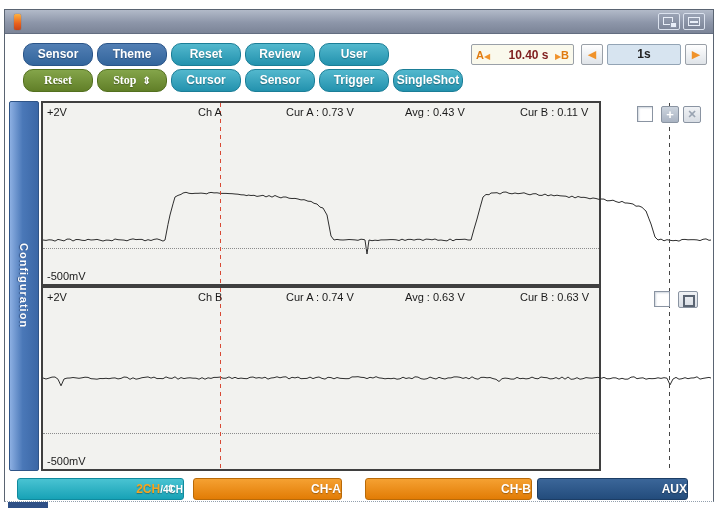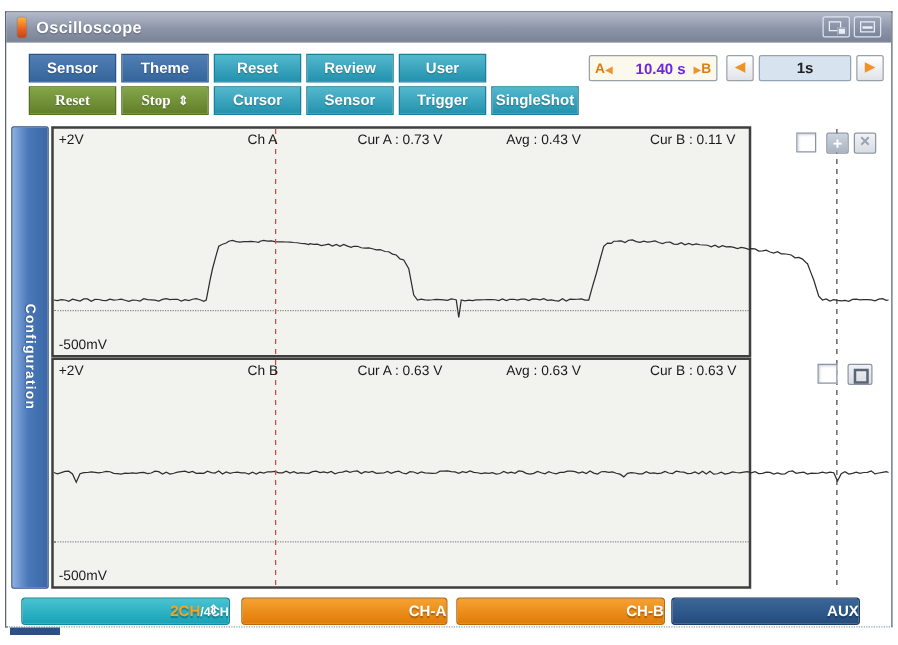--- a/index.html
+++ b/index.html
@@ -18,36 +18,36 @@
   .tb-btn { position:absolute; top:3px; width:22px; height:17px; border:1px solid #dbe2ee; border-radius:2px;
             background:linear-gradient(#9aa3b5,#7d8699); }
   .tb-btn.b1 { right:33px; } .tb-btn.b2 { right:8px; }
   .ic-restore { position:absolute; left:4px; top:3px; width:10px; height:8px; border:1px solid #e8eef8; }
   .ic-restore:after { content:""; position:absolute; left:6px; top:4px; width:5px; height:4px;
                       background:#e8eef8; border:1px solid #8d96a9; }
   .ic-bars { position:absolute; left:4px; top:3px; width:12px; height:9px; border:1px solid #e8eef8; }
   .ic-bars:after { content:""; position:absolute; left:1px; top:3px; width:8px; height:2px; background:#e8eef8; }
 
   
-  .tool-btn { position:absolute; width:70px; height:23px; border-radius:0; color:#fff;
+  .tool-btn { position:absolute; width:70px; height:23px; border-radius:10px; color:#fff;
               font-size:12px; font-weight:bold; text-align:center; line-height:21px;
               text-shadow:0 1px 1px rgba(0,0,0,.3); cursor:pointer; }
   .teal  { background:linear-gradient(#53b8cd,#2392ae); border:1px solid #1b7e97; }
   .blue  { background:linear-gradient(#527fb4,#33659c); border:1px solid #2a5488; }
   .green { background:linear-gradient(#84a54a,#617f28); border:1px solid #53701f;font-family:Liberation Serif, serif; }
   .r1 { top:33px; } .r2 { top:59px; }
   .c1{left:18px;} .c2{left:92px;} .c3{left:166px;} .c4{left:240px;} .c5{left:314px;} .c6{left:388px;}
   .spin { font-size:10px; font-weight:bold; margin-left:6px; }
 
   .ab-box { position:absolute; left:466px; top:34px; width:103px; height:21px; background:#faf9ec;
             border:1px solid #9aa0a8; border-radius:2px; display:flex; align-items:center;
             justify-content:space-between; padding:0 4px; font-size:11px; }
   .ab-letter { color:#e07b10; font-weight:bold; font-size:11px; }
   .ab-arrow { color:#f0922a; font-size:8px; }
-  .ab-value { color:#6d28d9; font-weight:bold; font-size:12px;margin-left:12px; }
+  .ab-value { color:#7f1d1d; font-weight:bold; font-size:12px;margin-left:12px; }
   .nav-btn { position:absolute; top:34px; width:22px; height:21px; border:1px solid #9aa0a8; border-radius:2px;
              background:linear-gradient(#ffffff,#dfe3e8); text-align:center; line-height:19px;
              color:#f0922a; font-size:11px; cursor:pointer; }
   .nav-left { left:576px; } .nav-right { left:680px; }
   .timebase { position:absolute; left:602px; top:34px; width:74px; height:21px; background:#d7e4f0;
               border:1px solid #93a4b5; border-radius:2px; text-align:center; line-height:19px;
               font-size:12px; font-weight:bold; color:#222; }
 
   
   .side-tab { position:absolute; left:4px; top:91px; width:30px; height:370px;
@@ -82,33 +82,32 @@
   .pb-chk{left:611px;} .pb-maxi{left:635px; width:20px;}
 
   
   .bot-btn { position:absolute; top:468px; height:22px; border-radius:3px; color:#fff; font-size:12px;
              font-weight:bold; text-align:right; line-height:20px; text-shadow:0 1px 1px rgba(0,0,0,.3);
              cursor:pointer; }
   .mode { left:12px; width:167px; background:linear-gradient(#49c3d2,#17a2b6); border:1px solid #0f8a9e; }
   .mode .active { color:#f5a41f; } .mode .rest { color:#fff; font-size:10px; }
   .mode .spin { position:absolute; right:8px; top:0; }
   .orange { background:linear-gradient(#f5a132,#e27c05); border:1px solid #b96a08; }
-  .cha { left:188px; width:165px; } .chb { left:360px; width:167px; }
+  .cha { left:188px; width:149px; } .chb { left:360px; width:167px; }
   .aux { left:532px; width:151px; background:linear-gradient(#3b6699,#234c7c); border:1px solid #1c3d65; }
 
   .bottom-chip { position:absolute; left:8px; top:502px; width:40px; height:6px; background:#2d4f86; }
 </style>
 </head>
 <body>
 
 <div class="window">
 
   <div class="titlebar">
     <div class="app-icon"></div>
-    <div class="title-text">Oscilloscope</div>
     <div class="tb-btn b1">
         <div class="ic-restore"></div>
       </div>
     <div class="tb-btn b2">
         <div class="ic-bars"></div>
       </div>
   </div>
 
   <div class="tool-btn blue r1 c1">Sensor</div>
   <div class="tool-btn blue r1 c2">Theme</div>
@@ -156,21 +155,21 @@
 
   <div class="panel b">
     <svg class="wave-svg" width="668" height="181" viewBox="0 0 668 181">
       <polyline class="wave" fill="none" stroke="#2e2e2e" stroke-width="1" points="0.0,90.0 3.0,91.0 6.0,90.1 9.0,89.1 12.0,89.0 15.0,91.2 18.0,97.8 21.0,91.0 24.0,90.1 27.0,90.0 30.0,89.5 33.0,89.9 36.0,90.3 39.0,89.8 42.0,89.2 45.0,89.4 48.0,90.7 51.0,90.9 54.0,91.2 57.0,90.5 60.0,90.6 63.0,90.3 66.0,90.7 69.0,90.1 72.0,89.9 75.0,90.9 78.0,90.4 81.0,89.0 84.0,89.3 87.0,91.3 90.0,89.8 93.0,91.2 96.0,90.6 99.0,89.7 102.0,89.3 105.0,88.9 108.0,90.1 111.0,89.1 114.0,90.6 117.0,90.5 120.0,90.7 123.0,88.9 126.0,90.1 129.0,90.4 132.0,88.8 135.0,91.2 138.0,89.6 141.0,90.6 144.0,90.0 147.0,89.8 150.0,90.2 153.0,90.2 156.0,91.2 159.0,89.7 162.0,91.2 165.0,89.8 168.0,90.4 171.0,89.4 174.0,89.4 177.0,89.1 180.0,90.2 183.0,90.2 186.0,88.9 189.0,90.5 192.0,89.3 195.0,90.6 198.0,90.1 201.0,90.5 204.0,90.7 207.0,89.3 210.0,89.0 213.0,90.1 216.0,89.6 219.0,90.2 222.0,89.2 225.0,91.1 228.0,90.0 231.0,89.7 234.0,88.8 237.0,89.8 240.0,89.0 243.0,88.8 246.0,90.9 249.0,89.3 252.0,89.9 255.0,89.1 258.0,90.7 261.0,90.5 264.0,90.4 267.0,89.1 270.0,90.6 273.0,89.5 276.0,89.0 279.0,90.4 282.0,91.1 285.0,89.3 288.0,89.6 291.0,90.8 294.0,89.5 297.0,90.3 300.0,90.5 303.0,90.7 306.0,90.6 309.0,88.9 312.0,88.9 315.0,88.7 318.0,89.3 321.0,89.5 324.0,90.6 327.0,89.3 330.0,90.0 333.0,88.7 336.0,89.9 339.0,90.2 342.0,90.8 345.0,90.4 348.0,90.7 351.0,90.2 354.0,91.2 357.0,90.8 360.0,89.2 363.0,90.5 366.0,89.8 369.0,90.7 372.0,88.8 375.0,89.1 378.0,90.7 381.0,91.2 384.0,90.7 387.0,89.1 390.0,90.2 393.0,91.0 396.0,89.3 399.0,90.4 402.0,91.0 405.0,89.9 408.0,89.9 411.0,88.9 414.0,88.9 417.0,89.3 420.0,90.4 423.0,89.5 426.0,90.9 429.0,88.8 432.0,90.5 435.0,91.2 438.0,89.4 441.0,89.3 444.0,89.8 447.0,89.5 450.0,90.6 453.0,91.3 456.0,93.5 459.0,90.7 462.0,90.1 465.0,90.4 468.0,91.1 471.0,91.1 474.0,89.4 477.0,90.7 480.0,90.3 483.0,90.9 486.0,90.5 489.0,89.1 492.0,90.4 495.0,90.8 498.0,89.0 501.0,89.5 504.0,89.7 507.0,90.9 510.0,90.7 513.0,89.6 516.0,91.0 519.0,89.0 522.0,91.2 525.0,89.0 528.0,91.3 531.0,91.0 534.0,89.7 537.0,91.2 540.0,90.7 543.0,89.6 546.0,90.0 549.0,90.2 552.0,89.7 555.0,89.3 558.0,90.3 561.0,89.4 564.0,90.8 567.0,90.7 570.0,89.8 573.0,89.9 576.0,91.2 579.0,90.3 582.0,91.2 585.0,91.1 588.0,89.2 591.0,88.8 594.0,90.7 597.0,90.1 600.0,89.8 603.0,91.2 606.0,90.5 609.0,90.7 612.0,90.5 615.0,89.8 618.0,90.4 621.0,89.7 624.0,90.2 627.0,96.9 630.0,91.0 633.0,89.4 636.0,91.2 639.0,90.7 642.0,89.7 645.0,90.7 648.0,90.0 651.0,89.9 654.0,88.8 657.0,91.1 660.0,90.4 663.0,89.9 666.0,89.4 668.0,90.0"></polyline>
     </svg>
     <div class="zero-line" style="top: 145px;"></div>
     <div class="cursor-line cursor-a" style="left: 177px;"></div>
     <div class="cursor-line cursor-b" style="left: 626px;"></div>
     <div class="scope-label lbl-top">+2V</div>
     <div class="scope-label lbl-name">Ch B</div>
-    <div class="scope-label lbl-cura">Cur A : 0.63 V</div>
+    <div class="scope-label lbl-cura">Cur A : 0.74 V</div>
     <div class="scope-label lbl-avg">Avg : 0.63 V</div>
     <div class="scope-label lbl-curb">Cur B : 0.63 V</div>
     <div class="scope-label lbl-bottom">-500mV</div>
     <div class="chk pb-chk"></div>
     <div class="mini-btn btn-maxi pb-maxi"></div>
   </div>
 
   <div class="bot-btn mode">
     <span class="active">2CH</span><span class="rest">/4CH</span>
     <span class="spin">⇕</span>

